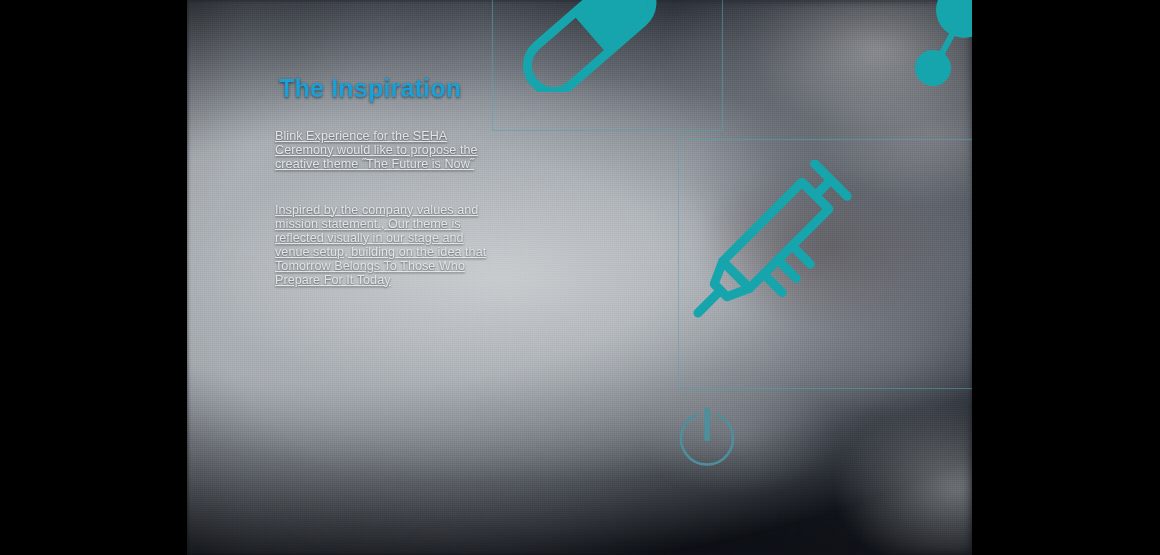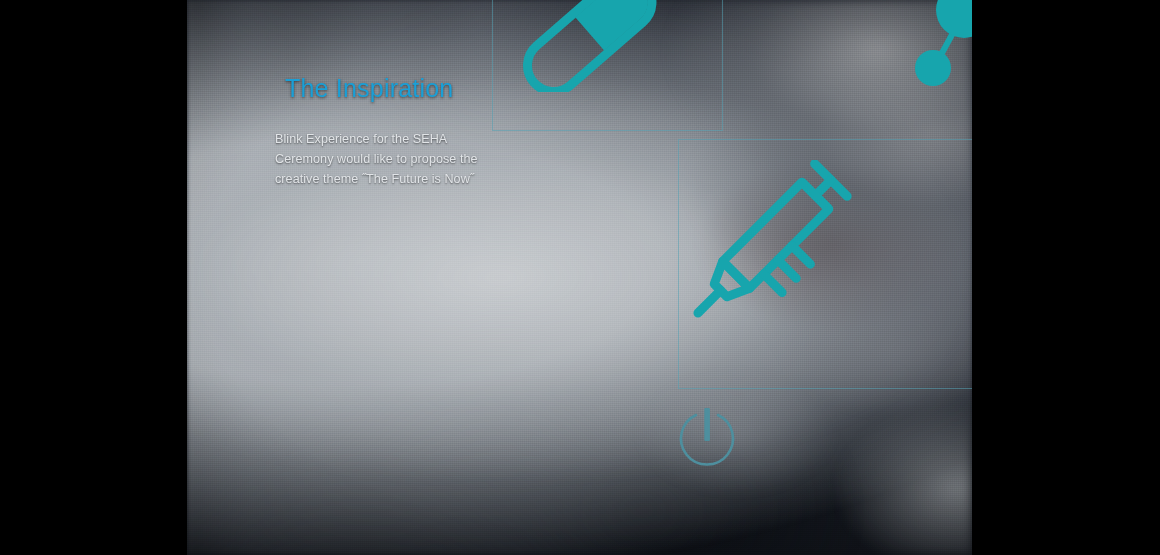--- a/index.html
+++ b/index.html
@@ -79,28 +79,28 @@
   
   .icon{position:absolute;}
   #pill-icon{left:330px;top:-28px;width:150px;height:120px;}
   #syringe-icon{left:490px;top:160px;width:230px;height:215px;}
   #power-icon{left:489px;top:402px;width:62px;height:68px;}
   #molecule-icon{left:725px;top:-8px;width:70px;height:105px;}
 
   
   #copy{position:absolute;left:88px;top:75px;width:240px;}
   #title{
-    color:#1a9fd6;font-size:25px;font-weight:normal;letter-spacing:.2px;
-    margin:0 0 26px 10px;line-height:1.1;
+    color:#1a9fd6;font-size:25px;font-weight:bold;letter-spacing:.2px;
+    margin:0 0 26px 4px;line-height:1.1;
     text-shadow:0 1px 3px rgba(0,0,0,.55);
   }
   .para{
-    color:#e2e5e8;font-size:12.6px;line-height:20px;margin:0 0 32px 0;
+    color:#e2e5e8;font-size:12.6px;line-height:14px;margin:0 0 32px 0;
     letter-spacing:.05px;text-shadow:0 1px 2px rgba(0,0,0,.55);
-    white-space:pre-line;font-weight:400;
+    white-space:pre-line;font-weight:400;text-decoration:underline;
   }
   .para:last-child{margin-bottom:0;}
   #para-2{margin-bottom:30px;}
 </style>
 </head>
 <body>
 
 <div id="stage">
 
   <div id="slide">
@@ -153,20 +153,26 @@
       <line x1="48" y1="28" x2="24" y2="72" stroke="#17a5ad" stroke-width="6"></line>
       <circle cx="52" cy="18" r="28" fill="#17a5ad"></circle>
       <circle cx="21" cy="76" r="18" fill="#17a5ad"></circle>
     </svg>
 
     <div id="copy">
       <h1 id="title">The Inspiration</h1>
       <p class="para" id="para-1">Blink Experience for the SEHA
 Ceremony would like to propose the
 creative theme ˝The Future is Now˝</p>
+      <p class="para" id="para-2">Inspired by the company values and
+mission statement., Our theme is
+reflected visually in our stage and
+venue setup, building on the idea that
+Tomorrow Belongs To Those Who
+Prepare For It Today</p>
     </div>
 
   </div>
 
   <div style="position:absolute;left:0;top:0;width:187px;height:555px;background:#000;"></div>
   <div style="position:absolute;left:972px;top:0;width:188px;height:555px;background:#000;"></div>
 
 </div>
 
 </body></html>

